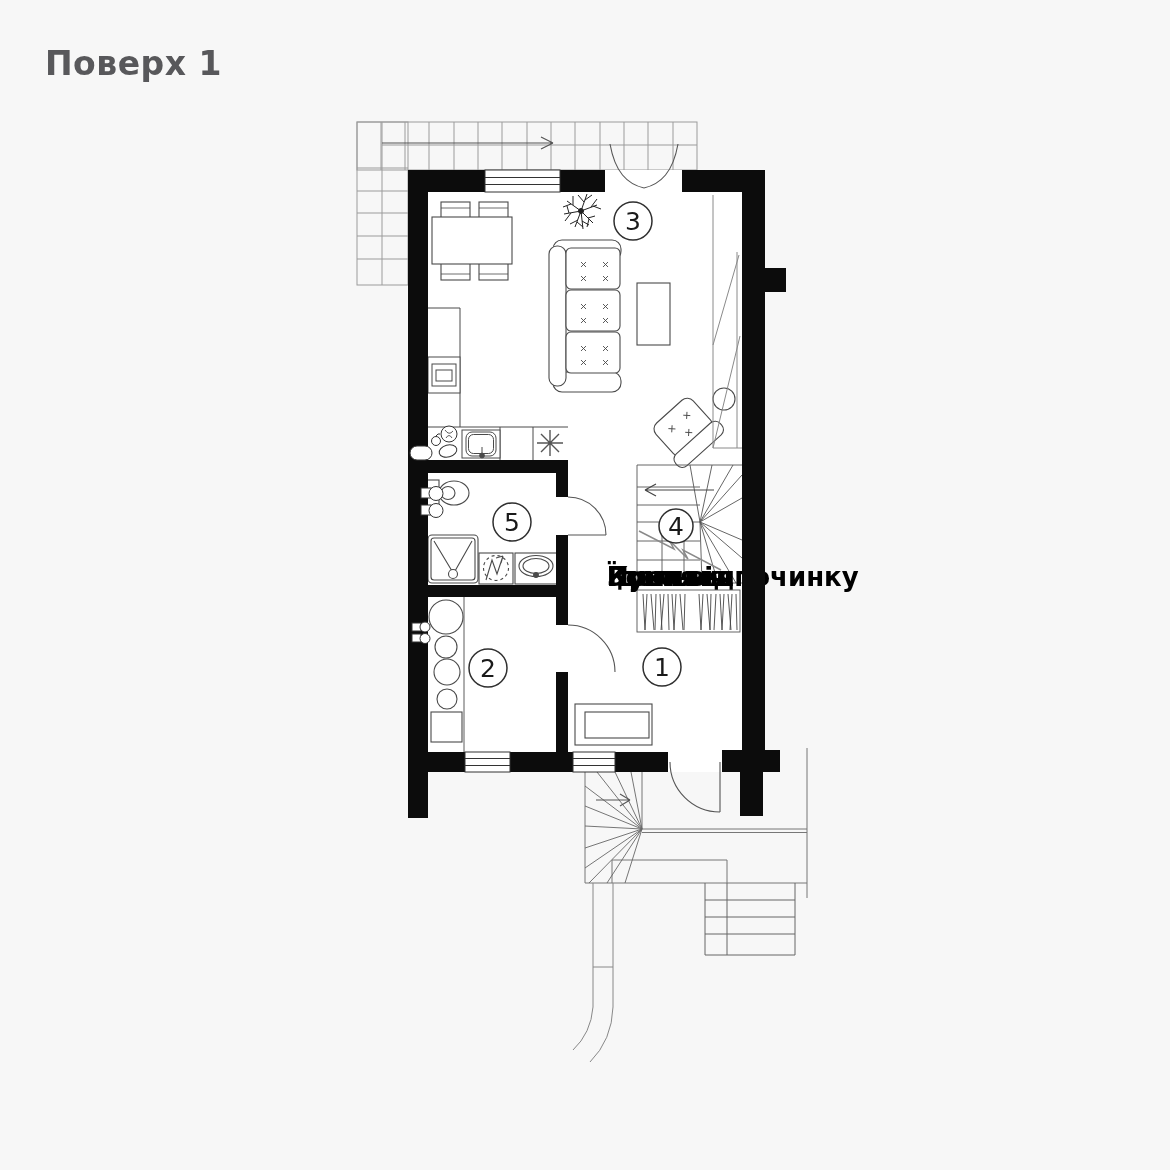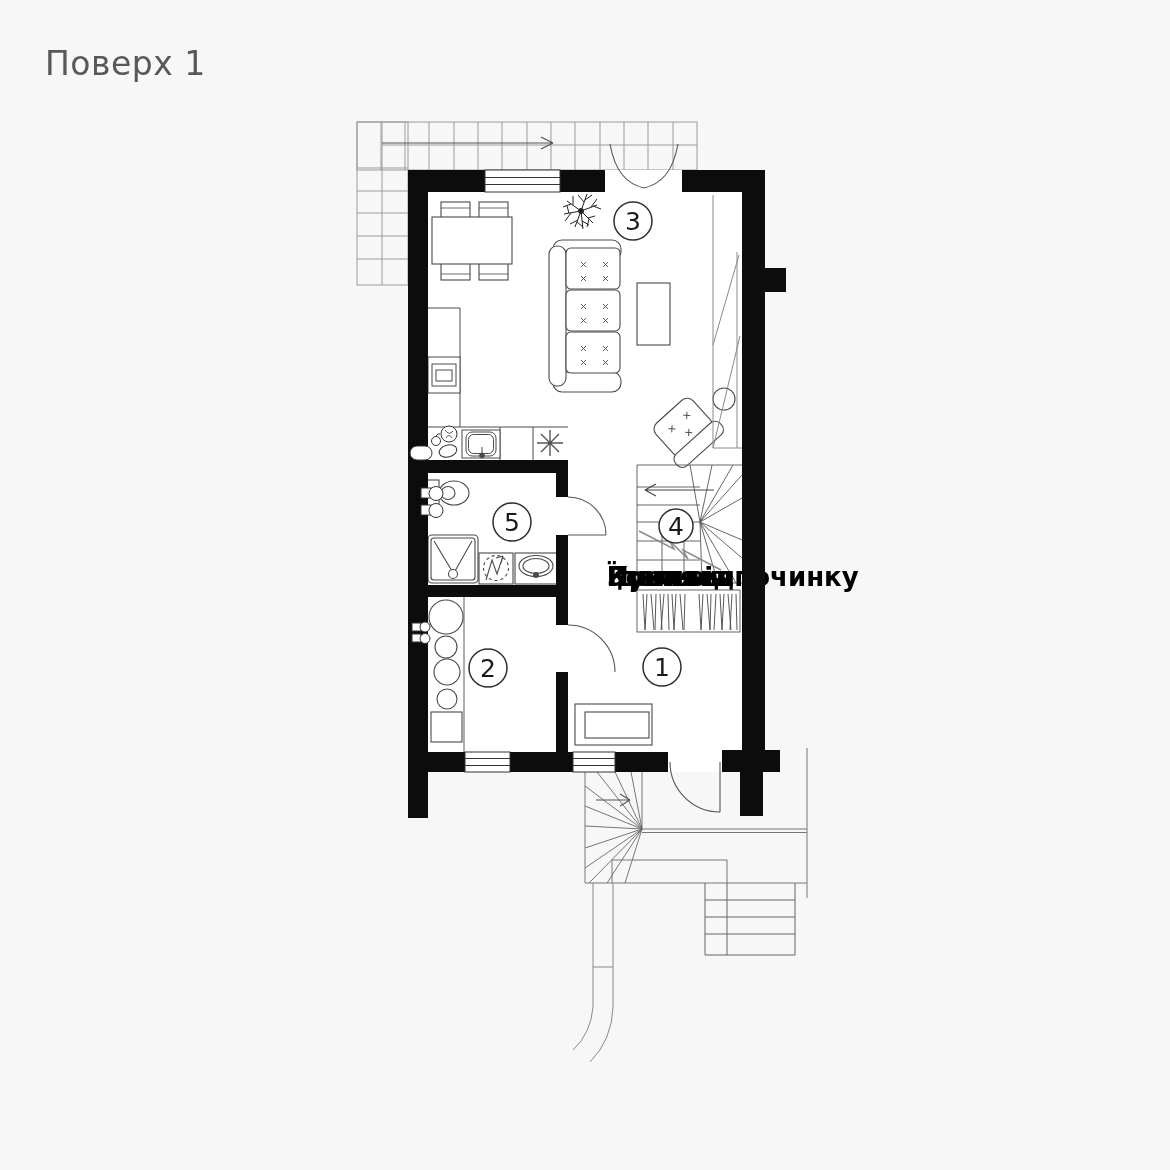--- a/index.html
+++ b/index.html
@@ -1,18 +1,18 @@
 <!DOCTYPE html>
 <html><head>
 <meta charset="utf-8">
 <style>
   html,body{margin:0;padding:0;background:#f7f7f7;width:1170px;height:1170px;overflow:hidden;
     font-family:"DejaVu Sans","Liberation Sans",sans-serif;}
   .stage{position:relative;width:1170px;height:1170px;}
-  .floor-title{position:absolute;left:45px;top:44px;font-size:33px;font-weight:normal;color:#58585b;letter-spacing:.5px;}
+  .floor-title{position:absolute;left:45px;top:44px;font-size:33px;font-weight:bold;color:#58585b;letter-spacing:.5px;}
   svg{position:absolute;left:0;top:0;}
   svg text.marker-num{font-family:"DejaVu Sans","Liberation Sans",sans-serif;font-size:25px;fill:#1a1a1a;}
   svg text.overlap{font-family:"DejaVu Sans","Liberation Sans",sans-serif;font-size:26px;font-weight:bold;fill:#000;}
 </style>
 </head>
 <body>
 
 <div class="stage">
   <div class="floor-title">Поверх 1</div>
 

